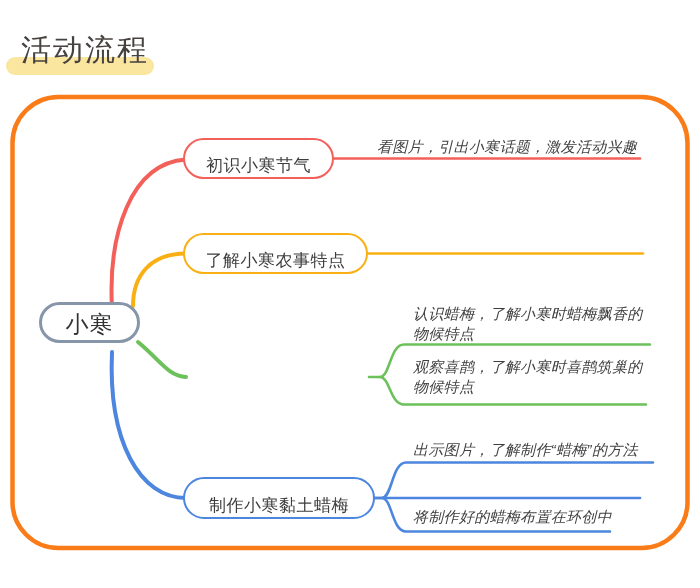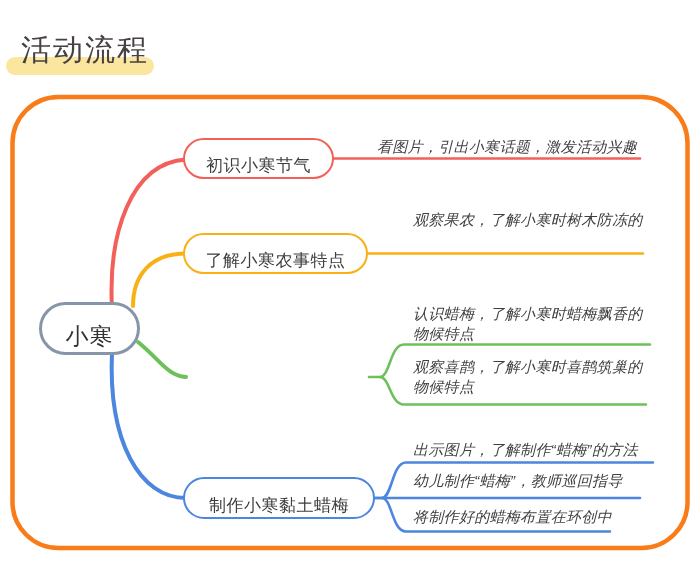--- a/index.html
+++ b/index.html
@@ -94,21 +94,21 @@
     <path d="M368 253.5 H643" stroke-width="2.6" stroke="#f8b015"></path>
 
     <path d="M369 377 H380 C390 377 390 344.5 404 344.5 H650" stroke-width="2.6" stroke="#6cc15a"></path>
     <path d="M380 377 C390 377 390 404.5 404 404.5 H646" stroke-width="2.6" stroke="#6cc15a"></path>
 
     <path d="M374 498 H382 C392 498 392 462.5 406 462.5 H653" stroke-width="2.6" stroke="#4c86de"></path>
     <path d="M374 498 H640" stroke-width="2.6" stroke="#4c86de"></path>
     <path d="M382 498 C392 498 392 531.5 406 531.5 H610" stroke-width="2.6" stroke="#4c86de"></path>
   </svg>
 
-  <div class="pill root-pill" style="left: 39px; top: 302px; width: 101px; height: 53px; border-color: rgb(135, 149, 168);">
+  <div class="pill root-pill" style="left: 39px; top: 302px; width: 101px; height: 41px; border-color: rgb(135, 149, 168);">
     <span>小寒</span>
   </div>
 
   <div class="pill branch-pill" style="left: 183px; top: 138px; width: 151px; height: 41px; border-color: rgb(243, 96, 90);">
     <span>初识小寒节气</span>
   </div>
 
   <div class="pill branch-pill" style="left: 183px; top: 233px; width: 185px; height: 41px; border-color: rgb(248, 176, 21);">
     <span>了解小寒农事特点</span>
   </div>
@@ -116,38 +116,34 @@
 
   <div class="pill branch-pill" style="left: 183px; top: 477px; width: 192px; height: 42px; border-color: rgb(76, 134, 222);">
     <span>制作小寒黏土蜡梅</span>
   </div>
 
   <div class="leaf" style="left:377px; top:137px;">
     <div class="leaf-line">看图片，引出小寒话题，激发活动兴趣</div>
   </div>
 
   <div class="leaf" style="left:413px; top:210px;">
-    <div class="leaf-line">观察果农，了解小寒时树木防冻的</div>
   </div>
 
   <div class="leaf" style="left:413px; top:304px;">
     <div class="leaf-line">认识蜡梅，了解小寒时蜡梅飘香的</div>
     <div class="leaf-line">物候特点</div>
   </div>
 
   <div class="leaf" style="left:413px; top:357px;">
     <div class="leaf-line">观察喜鹊，了解小寒时喜鹊筑巢的</div>
     <div class="leaf-line">物候特点</div>
   </div>
 
   <div class="leaf" style="left:413px; top:440px;">
     <div class="leaf-line">出示图片，了解制作“蜡梅”的方法</div>
   </div>
 
-  <div class="leaf" style="left:413px; top:471px;">
-    <div class="leaf-line">幼儿制作“蜡梅”，教师巡回指导</div>
-  </div>
 
   <div class="leaf" style="left:413px; top:507px;">
     <div class="leaf-line">将制作好的蜡梅布置在环创中</div>
   </div>
 
 </div>
 
 </body></html>

